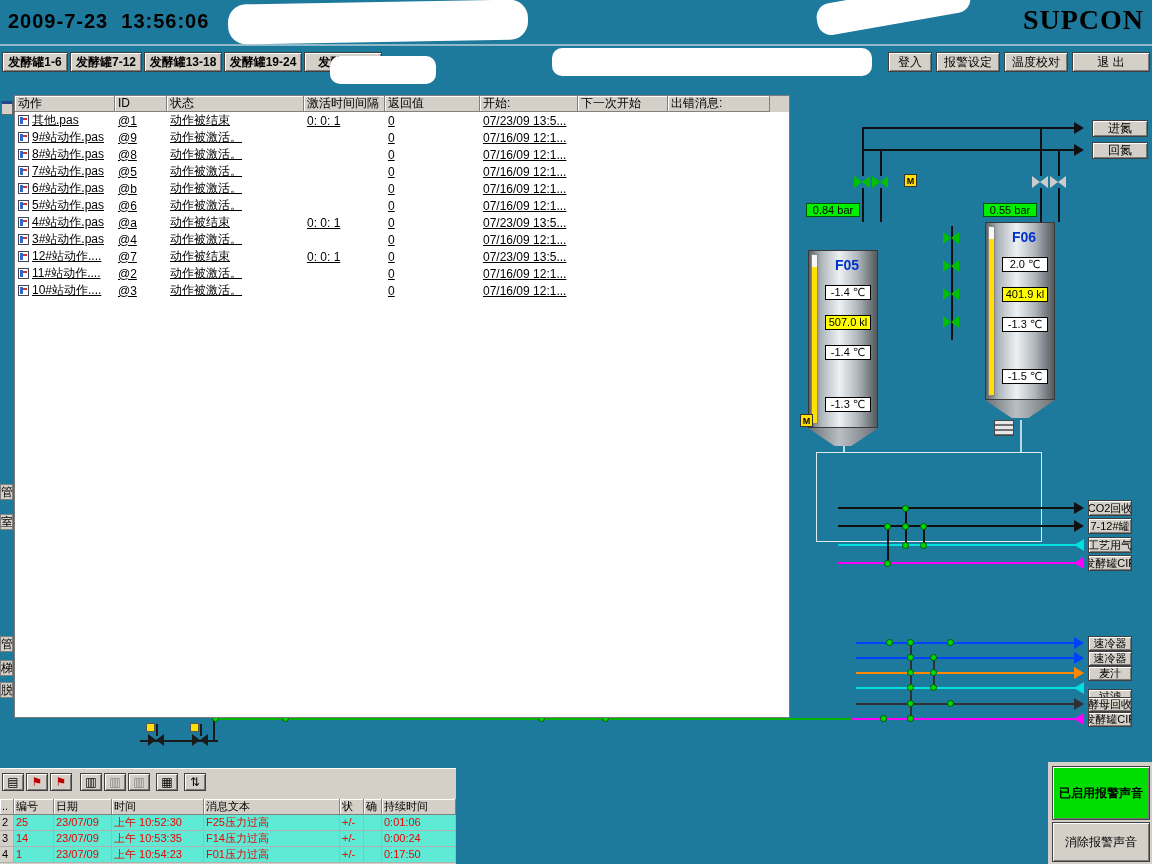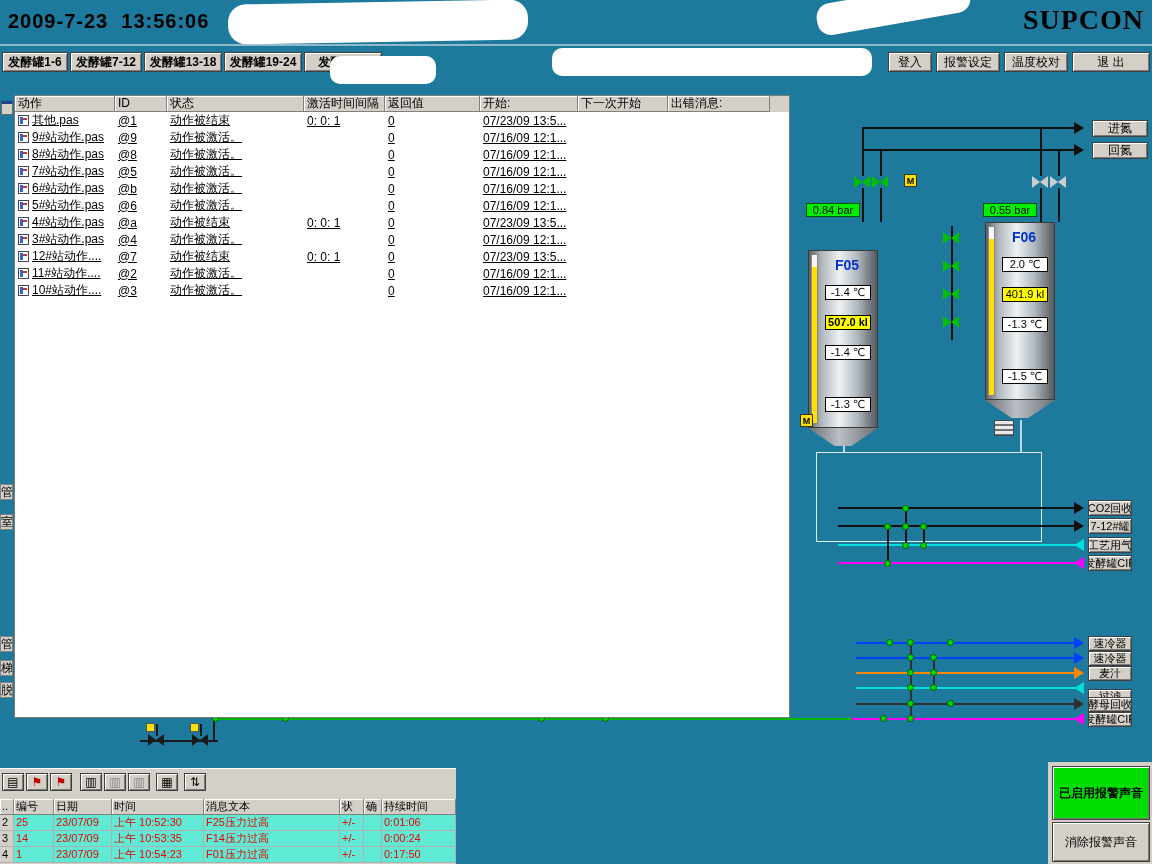--- a/index.html
+++ b/index.html
@@ -116,21 +116,21 @@
 <div class="valve" style="left:943px;top:316px;color:#00c000;"></div>
 
 <div class="pbox" style="left:806px;top:203px;">
   <span>0.84</span>&nbsp;<span>bar</span>
 </div>
 <div class="tank" style="left:808px;top:238px;margin-top:12px;">
   <div class="tank-body">
     <div class="level"></div>
     <div class="tank-name">F05</div>
     <div class="tval" style="top:34px;">-1.4 ℃</div>
-    <div class="tval vol" style="top:64px;font-weight:bold;">507.0 kl</div>
+    <div class="tval vol" style="top:64px;">507.0 kl</div>
     <div class="tval" style="top:94px;">-1.4 ℃</div>
     <div class="tval" style="top:146px;">-1.3 ℃</div>
   </div>
   <div class="tank-cone"></div>
 </div>
 
 <div class="pbox" style="left:983px;top:203px;">
   <span>0.55</span>&nbsp;<span>bar</span>
 </div>
 <div class="tank" style="left:985px;top:222px;">

